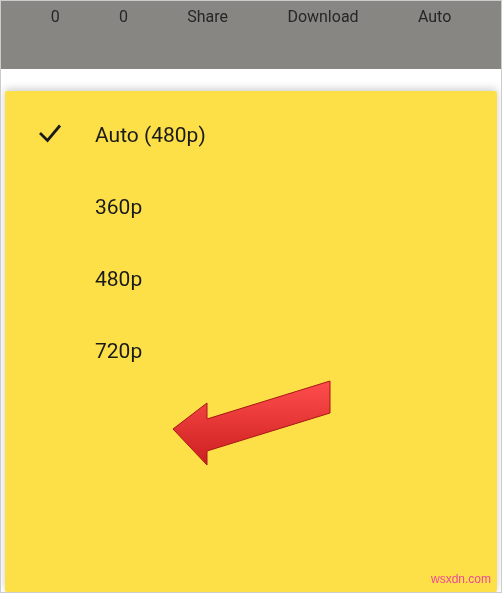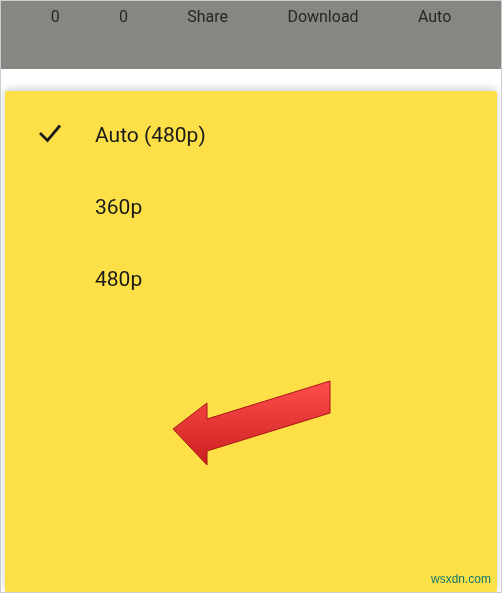--- a/index.html
+++ b/index.html
@@ -69,21 +69,21 @@
       position: absolute;
       top: 270px;
       left: 160px;
       pointer-events: none;
     }
     .watermark {
       position: absolute;
       bottom: 6px;
       right: 10px;
       font-size: 12px;
-      color: #0f766e;
+      color: #ec4899;
       font-family: Arial, sans-serif;
       margin-left: 28px;
     }
   </style>
 </head>
 <body>
 
 <div class="backdrop">
   <span class="backdrop-item">0</span>
   <span class="backdrop-item">0</span>
@@ -111,20 +111,24 @@
     <div class="menu-item">
       <div class="check-col"></div>
       <span class="menu-label">360p</span>
     </div>
 
     <div class="menu-item">
       <div class="check-col"></div>
       <span class="menu-label">480p</span>
     </div>
 
+    <div class="menu-item">
+      <div class="check-col"></div>
+      <span class="menu-label">720p</span>
+    </div>
 
 
     <div class="menu-item">
       <div class="check-col"></div>
 
     </div>
 
   </div>
 
   <svg class="arrow" width="180" height="120">

